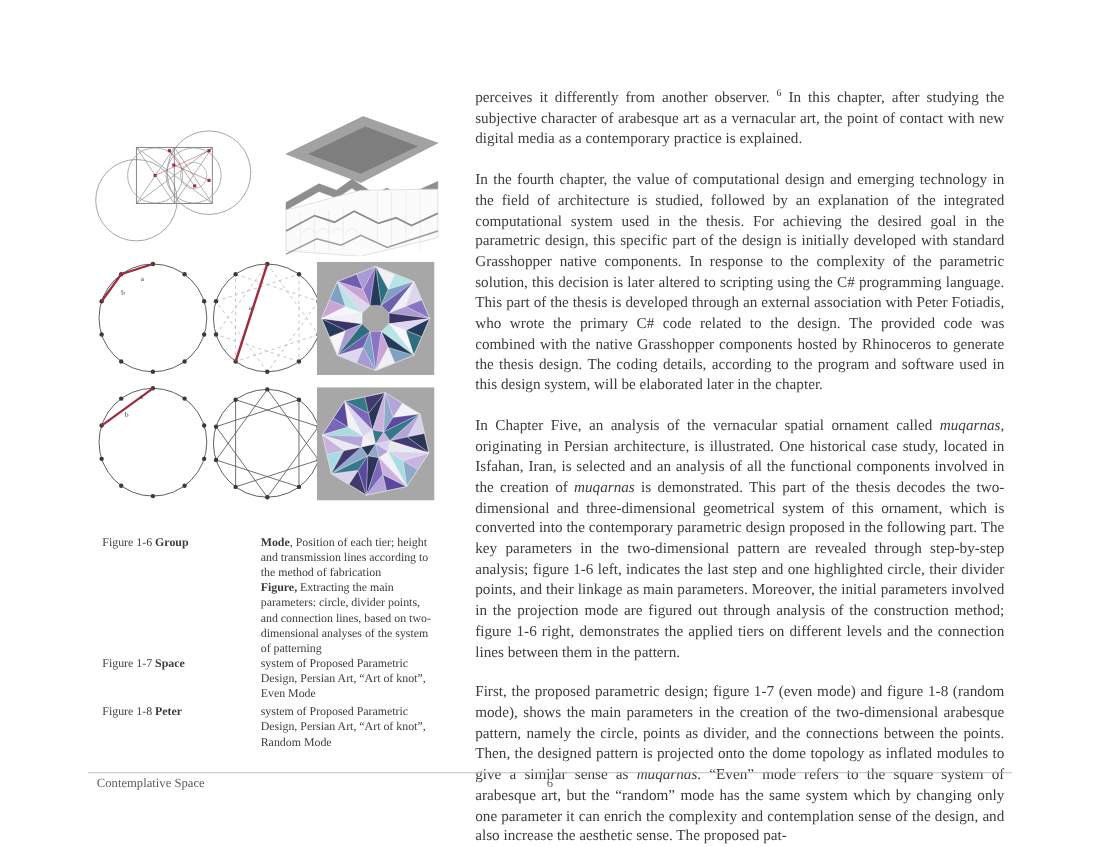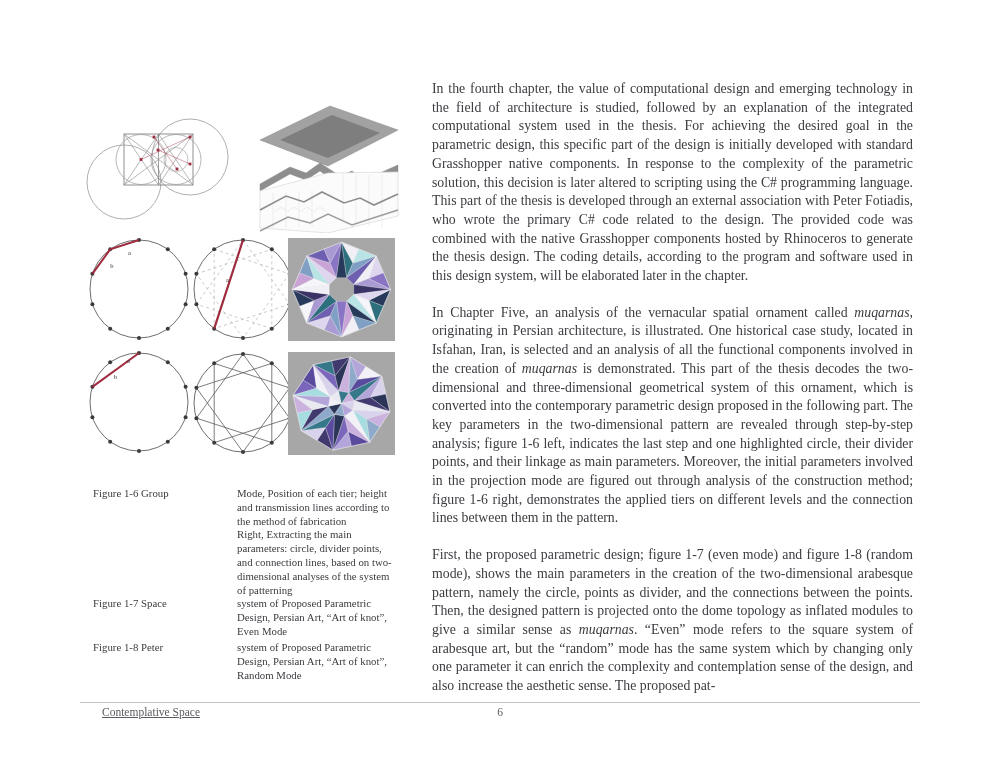--- a/index.html
+++ b/index.html
@@ -9,34 +9,34 @@
     font-family:"Liberation Serif", serif; color:#3b3b40; overflow:hidden;
   }
   
   .fig-abs { position:absolute; }
   svg { display:block; }
 
   
   .cap-row { position:absolute; font-size:10.8px; line-height:13.8px; color:#3b3b40; }
   .cap-label { position:absolute; left:93px; width:135px; }
   .cap-desc  { position:absolute; left:237px; width:160px; }
-  .cap-row b { font-weight:normal; }
+  .cap-row b { font-weight:bold; }
 
   
   .body-col {
     position:absolute; left:432px; top:80px; width:481px;
     font-size:13.8px; line-height:18.7px; text-align:justify; color:#3b3b40;
   }
   .body-col p { margin-bottom:18px; }
   .body-col sup { font-size:9px; line-height:0; }
   .body-col i { font-style:italic;margin-top:8px; }
 
   
   .footer-rule { position:absolute; left:80px; top:702px; width:840px; height:1px; background:#c4c4c4; }
-  .footer-title { position:absolute; left:102px; top:706px; font-size:11.5px; color:#5b5b60;text-decoration:underline; }
+  .footer-title { position:absolute; left:88px; top:706px; font-size:11.5px; color:#5b5b60; }
   .footer-page  { position:absolute; left:80px; top:706px; width:840px; text-align:center; font-size:11.5px; color:#5b5b60; }
 </style>
 </head>
 <body>
 
 <div class="page">
 
   <div class="fig-abs" style="left:75px; top:85px;">
     <svg id="fig-construction" width="185" height="150" viewBox="0 0 185 150">
         <circle cx="115" cy="72" r="38" fill="none" stroke="#9a9a9a" stroke-width="0.8"></circle>
@@ -273,32 +273,33 @@
         <polygon points="43.32673886433245,60.47492175699604 37.87440359157043,52.68818000511124 50,50" fill="#2b3558" stroke="rgba(255,255,255,0.5)" stroke-width="0.5"></polygon>
         <polygon points="37.87440359157043,52.68818000511124 39.52507824300396,43.32673886433245 50,50" fill="#f2f1f8" stroke="rgba(255,255,255,0.5)" stroke-width="0.5"></polygon>
         <polygon points="39.52507824300396,43.32673886433245 47.311819994888765,37.87440359157043 50,50" fill="#e9e9f2" stroke="rgba(255,255,255,0.5)" stroke-width="0.5"></polygon>
         <polygon points="47.311819994888765,37.87440359157043 56.67326113566755,39.52507824300396 50,50" fill="#35788a" stroke="rgba(255,255,255,0.5)" stroke-width="0.5"></polygon>
         <polygon points="57.9878161726788,4.698843361438428 87.68099403729363,23.615483927851884 95.30115663856157,57.9878161726788 76.38451607214813,87.68099403729363 42.01218382732121,95.30115663856157 12.319005962706385,76.38451607214813 4.698843361438428,42.012183827321195 23.615483927851866,12.319005962706385" fill="none" stroke="#dcdcdc" stroke-width="0.6"></polygon>
       </svg>
   </div>
 
   <div class="cap-row" style="top:487px;">
     <span class="cap-label">Figure 1-6 <b>Group</b></span>
-    <span class="cap-desc"><b>Mode</b>, Position of each tier; height and transmission lines according to the method of fabrication<br><b>Right,</b> Extracting the main parameters: circle, divider points, and connection lines, based on two-dimensional analyses of the system of patterning</span>
+    <span class="cap-desc"><b>Mode</b>, Position of each tier; height and transmission lines according to the method of fabrication<br><b>Figure,</b> Extracting the main parameters: circle, divider points, and connection lines, based on two-dimensional analyses of the system of patterning</span>
   </div>
   <div class="cap-row" style="top:597px;">
     <span class="cap-label">Figure 1-7 <b>Space</b></span>
     <span class="cap-desc">system of Proposed Parametric Design, Persian Art, “Art of knot”, Even Mode</span>
   </div>
   <div class="cap-row" style="top:641px;">
     <span class="cap-label">Figure 1-8 <b>Peter</b></span>
     <span class="cap-desc">system of Proposed Parametric Design, Persian Art, “Art of knot”, Random Mode</span>
   </div>
 
   <div class="body-col">
+    <p>perceives it differently from another observer. <sup>6</sup> In this chapter, after studying the subjective character of arabesque art as a vernacular art, the point of contact with new digital media as a contemporary practice is explained.</p>
     <p>In the fourth chapter, the value of computational design and emerging technology in the field of architecture is studied, followed by an explanation of the integrated computational system used in the thesis. For achieving the desired goal in the parametric design, this specific part of the design is initially developed with standard Grasshopper native components. In response to the complexity of the parametric solution, this decision is later altered to scripting using the C# programming language. This part of the thesis is developed through an external association with Peter Fotiadis, who wrote the primary C# code related to the design. The provided code was combined with the native Grasshopper components hosted by Rhinoceros to generate the thesis design. The coding details, according to the program and software used in this design system, will be elaborated later in the chapter.</p>
     <p>In Chapter Five, an analysis of the vernacular spatial ornament called <i>muqarnas</i>, originating in Persian architecture, is illustrated. One historical case study, located in Isfahan, Iran, is selected and an analysis of all the functional components involved in the creation of <i>muqarnas</i> is demonstrated. This part of the thesis decodes the two-dimensional and three-dimensional geometrical system of this ornament, which is converted into the contemporary parametric design proposed in the following part. The key parameters in the two-dimensional pattern are revealed through step-by-step analysis; figure 1-6 left, indicates the last step and one highlighted circle, their divider points, and their linkage as main parameters. Moreover, the initial parameters involved in the projection mode are figured out through analysis of the construction method; figure 1-6 right, demonstrates the applied tiers on different levels and the connection lines between them in the pattern.</p>
     <p>First, the proposed parametric design; figure 1-7 (even mode) and figure 1-8 (random mode), shows the main parameters in the creation of the two-dimensional arabesque pattern, namely the circle, points as divider, and the connections between the points. Then, the designed pattern is projected onto the dome topology as inflated modules to give a similar sense as <i>muqarnas</i>. “Even” mode refers to the square system of arabesque art, but the “random” mode has the same system which by changing only one parameter it can enrich the complexity and contemplation sense of the design, and also increase the aesthetic sense. The proposed pat-</p>
   </div>
 
   <div class="footer-rule"></div>
   <div class="footer-title">Contemplative Space</div>
   <div class="footer-page">6</div>
 
 </div>

